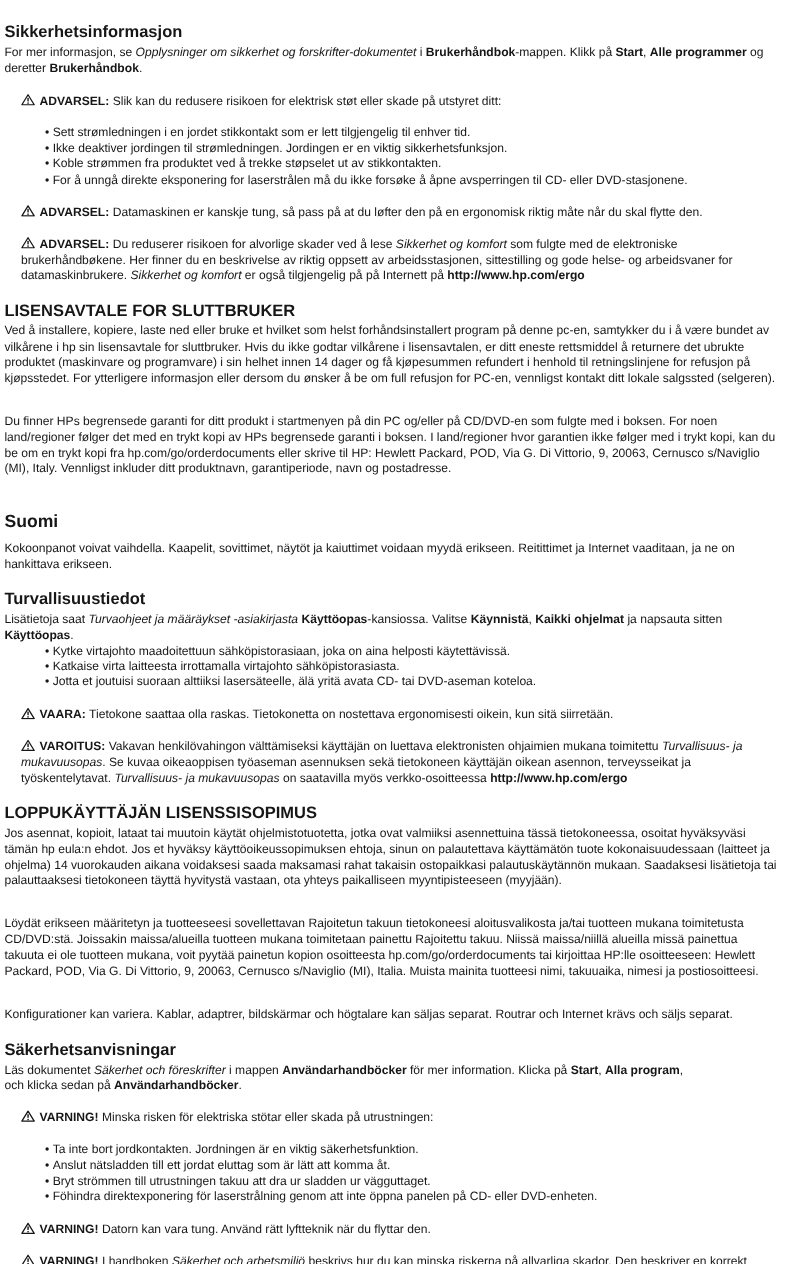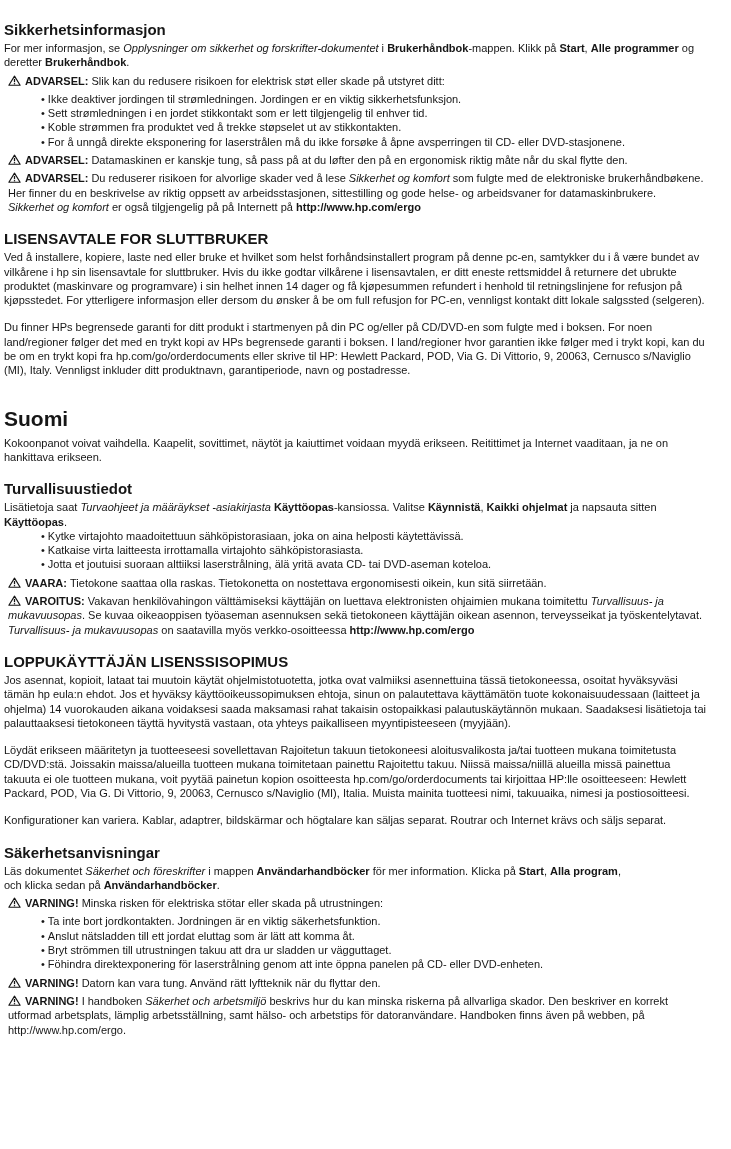--- a/index.html
+++ b/index.html
@@ -10,46 +10,46 @@
     background: #ffffff; overflow: hidden;
   }
   .page {
     padding: 5px 22px 0 4px;
     font-family: "Liberation Sans", "DejaVu Sans", sans-serif;
     font-size: 11px;
     line-height: 14.3px;
     color: #161616;
   }
   .h2 { font-size: 15px; font-weight: bold; line-height: 18px; margin: 16px 0 2px; }
-  .h1 { font-size: 21px; font-weight: bold; line-height: 25px; margin: 28px 0 5px; }
+  .h1 { font-size: 16px; font-weight: bold; line-height: 25px; margin: 28px 0 5px; }
   .page > :first-child { margin-top: 0; }
   .para { margin: 0; }
-  .para + .para { margin-top: 13px; }
-  .warn { margin: 4px; }
+  .para + .para { margin-top: 25px; }
+  .warn { margin: 15px; }
   .bullets { margin: 0; padding: 0 0 0 37px; list-style: none; }
   .bullets li::before { content: "\2022"; margin-right: 3px; }
   .b { font-weight: bold; }
   .i { font-style: italic; }
   .wicon { width: 13px; height: 11px; display: inline-block; margin-right: 4px; vertical-align: -1px; color: #161616; }
 </style>
 </head>
 <body>
 
 <div class="page">
   <div id="doc">
       <div class="h2">Sikkerhetsinformasjon</div>
       <p class="para"><span class="">For mer informasjon, se </span><span class="i">Opplysninger om sikkerhet og forskrifter-dokumentet</span><span class=""> i </span><span class="b ">Brukerhåndbok</span><span class="">-mappen. Klikk på </span><span class="b ">Start</span><span class="">, </span><span class="b ">Alle programmer</span><span class=""> og deretter </span><span class="b ">Brukerhåndbok</span><span class="">.</span></p>
       <p class="warn"><svg viewBox="0 0 22 19" class="wicon">
           <path d="M11 2 L20.7 17.7 H1.3 Z" fill="none" stroke="currentColor" stroke-width="2" stroke-linejoin="round"></path>
           <rect x="9.9" y="6.8" width="2.2" height="5.6" fill="currentColor"></rect>
           <rect x="9.9" y="14" width="2.2" height="2.2" fill="currentColor"></rect>
         </svg><span class="b">ADVARSEL: </span><span class="">Slik kan du redusere risikoen for elektrisk støt eller skade på utstyret ditt:</span></p>
       <ul class="bullets">
+        <li>Sett strømledningen i en jordet stikkontakt som er lett tilgjengelig til enhver tid.</li>
         <li>Ikke deaktiver jordingen til strømledningen. Jordingen er en viktig sikkerhetsfunksjon.</li>
-        <li>Sett strømledningen i en jordet stikkontakt som er lett tilgjengelig til enhver tid.</li>
         <li>Koble strømmen fra produktet ved å trekke støpselet ut av stikkontakten.</li>
         <li>For å unngå direkte eksponering for laserstrålen må du ikke forsøke å åpne avsperringen til CD- eller DVD-stasjonene.</li>
       </ul>
       <p class="warn"><svg viewBox="0 0 22 19" class="wicon">
           <path d="M11 2 L20.7 17.7 H1.3 Z" fill="none" stroke="currentColor" stroke-width="2" stroke-linejoin="round"></path>
           <rect x="9.9" y="6.8" width="2.2" height="5.6" fill="currentColor"></rect>
           <rect x="9.9" y="14" width="2.2" height="2.2" fill="currentColor"></rect>
         </svg><span class="b">ADVARSEL: </span><span class="">Datamaskinen er kanskje tung, så pass på at du løfter den på en ergonomisk riktig måte når du skal flytte den.</span></p>
       <p class="warn"><svg viewBox="0 0 22 19" class="wicon">
           <path d="M11 2 L20.7 17.7 H1.3 Z" fill="none" stroke="currentColor" stroke-width="2" stroke-linejoin="round"></path>
@@ -59,21 +59,21 @@
       <div class="h2">LISENSAVTALE FOR SLUTTBRUKER</div>
       <p class="para"><span class="">Ved å installere, kopiere, laste ned eller bruke et hvilket som helst forhåndsinstallert program på denne pc-en, samtykker du i å være bundet av vilkårene i hp sin lisensavtale for sluttbruker. Hvis du ikke godtar vilkårene i lisensavtalen, er ditt eneste rettsmiddel å returnere det ubrukte produktet (maskinvare og programvare) i sin helhet innen 14 dager og få kjøpesummen refundert i henhold til retningslinjene for refusjon på kjøpsstedet. For ytterligere informasjon eller dersom du ønsker å be om full refusjon for PC-en, vennligst kontakt ditt lokale salgssted (selgeren).</span></p>
       <p class="para"><span class="">Du finner HPs begrensede garanti for ditt produkt i startmenyen på din PC og/eller på CD/DVD-en som fulgte med i boksen. For noen land/regioner følger det med en trykt kopi av HPs begrensede garanti i boksen. I land/regioner hvor garantien ikke følger med i trykt kopi, kan du be om en trykt kopi fra hp.com/go/orderdocuments eller skrive til HP: Hewlett Packard, POD, Via G. Di Vittorio, 9, 20063, Cernusco s/Naviglio (MI), Italy. Vennligst inkluder ditt produktnavn, garantiperiode, navn og postadresse.</span></p>
       <div class="h1">Suomi</div>
       <p class="para"><span class="">Kokoonpanot voivat vaihdella. Kaapelit, sovittimet, näytöt ja kaiuttimet voidaan myydä erikseen. Reitittimet ja Internet vaaditaan, ja ne on hankittava erikseen.</span></p>
       <div class="h2">Turvallisuustiedot</div>
       <p class="para"><span class="">Lisätietoja saat </span><span class="i">Turvaohjeet ja määräykset -asiakirjasta</span><span class=""> </span><span class="b ">Käyttöopas</span><span class="">-kansiossa. Valitse </span><span class="b ">Käynnistä</span><span class="">, </span><span class="b ">Kaikki ohjelmat</span><span class=""> ja napsauta sitten </span><span class="b ">Käyttöopas</span><span class="">.</span></p>
       <ul class="bullets">
         <li>Kytke virtajohto maadoitettuun sähköpistorasiaan, joka on aina helposti käytettävissä.</li>
         <li>Katkaise virta laitteesta irrottamalla virtajohto sähköpistorasiasta.</li>
-        <li>Jotta et joutuisi suoraan alttiiksi laserstrålning, älä yritä avata CD- tai DVD-aseman koteloa.</li>
+        <li>Jotta et joutuisi suoraan alttiiksi lasersäteelle, älä yritä avata CD- tai DVD-aseman koteloa.</li>
       </ul>
       <p class="warn"><svg viewBox="0 0 22 19" class="wicon">
           <path d="M11 2 L20.7 17.7 H1.3 Z" fill="none" stroke="currentColor" stroke-width="2" stroke-linejoin="round"></path>
           <rect x="9.9" y="6.8" width="2.2" height="5.6" fill="currentColor"></rect>
           <rect x="9.9" y="14" width="2.2" height="2.2" fill="currentColor"></rect>
         </svg><span class="b">VAARA: </span><span class="">Tietokone saattaa olla raskas. Tietokonetta on nostettava ergonomisesti oikein, kun sitä siirretään.</span></p>
       <p class="warn"><svg viewBox="0 0 22 19" class="wicon">
           <path d="M11 2 L20.7 17.7 H1.3 Z" fill="none" stroke="currentColor" stroke-width="2" stroke-linejoin="round"></path>
           <rect x="9.9" y="6.8" width="2.2" height="5.6" fill="currentColor"></rect>
           <rect x="9.9" y="14" width="2.2" height="2.2" fill="currentColor"></rect>

